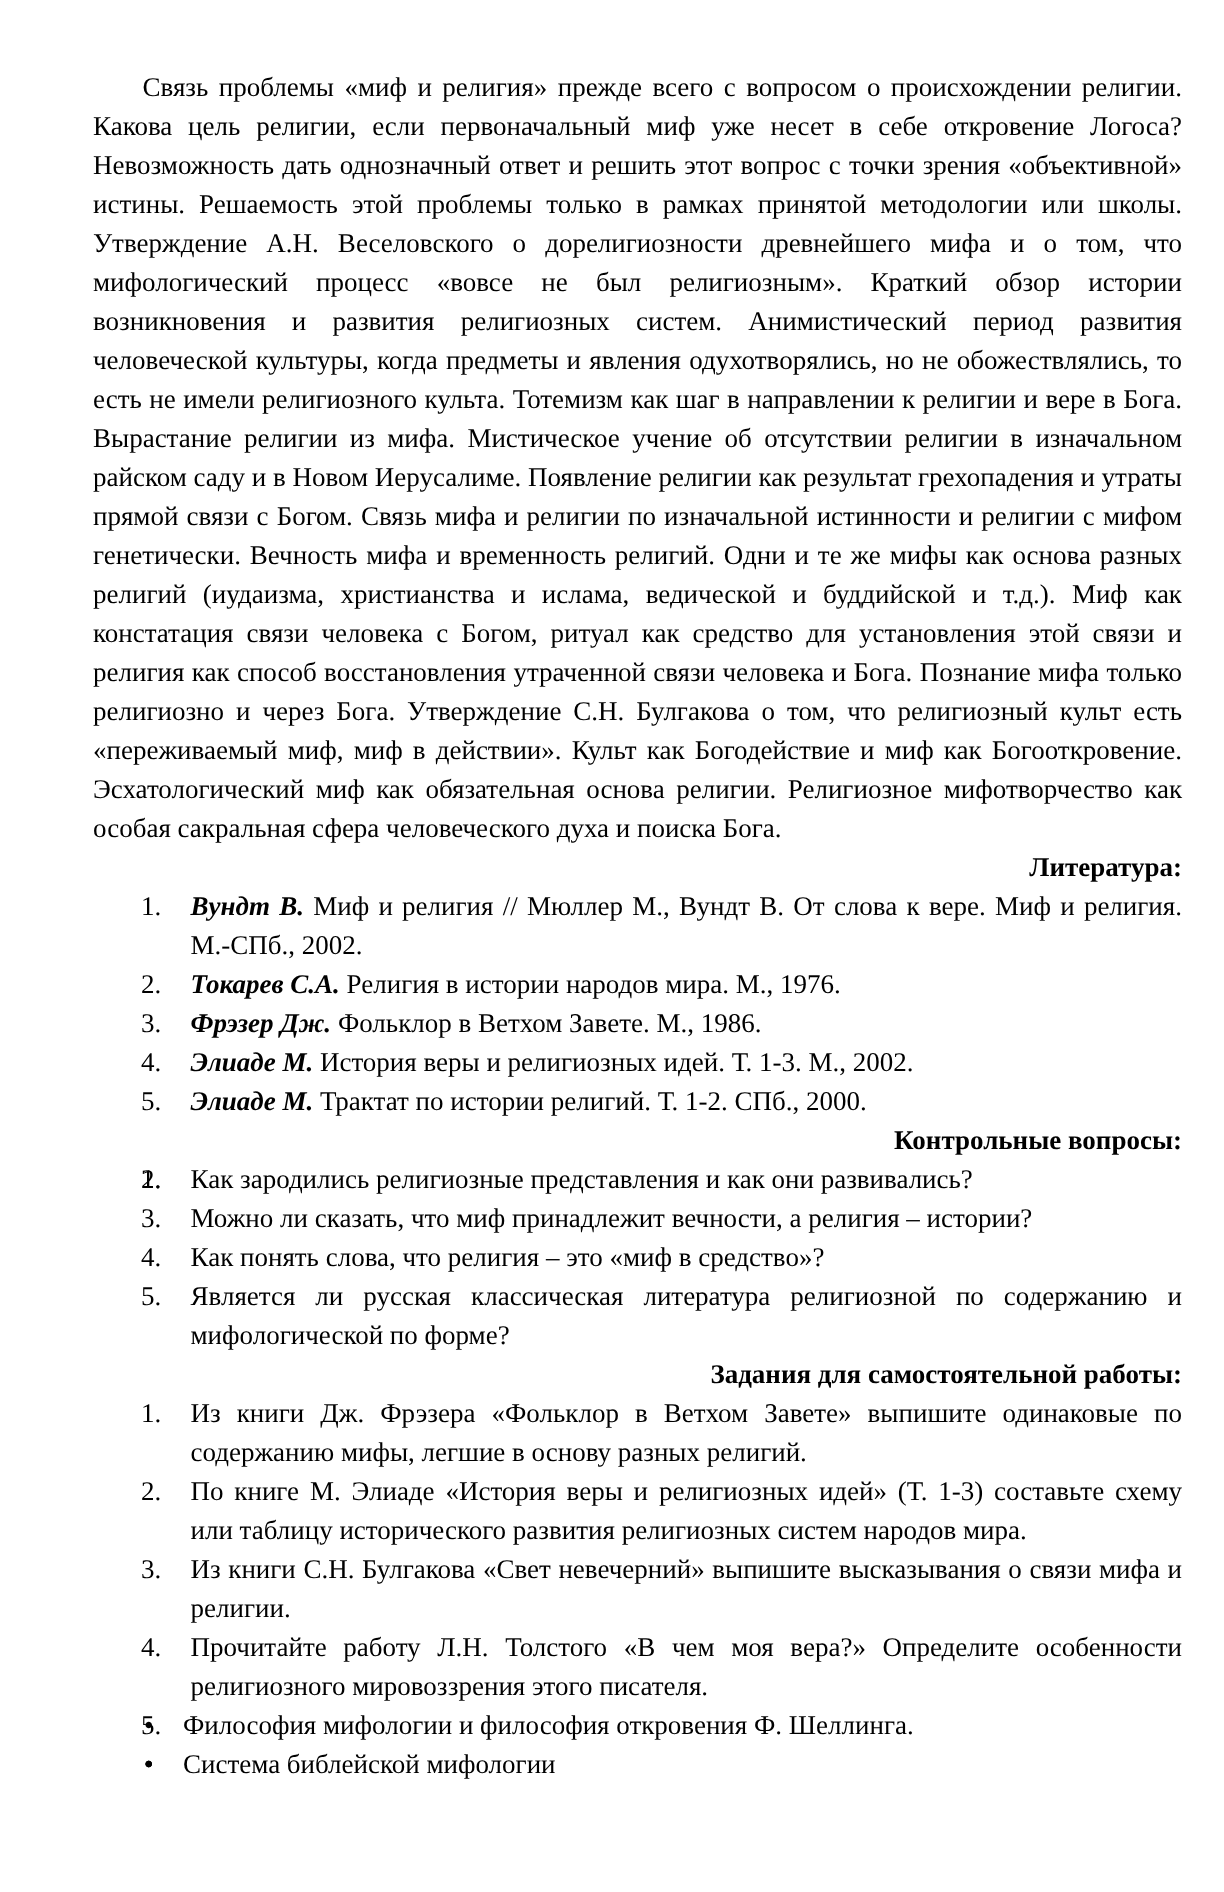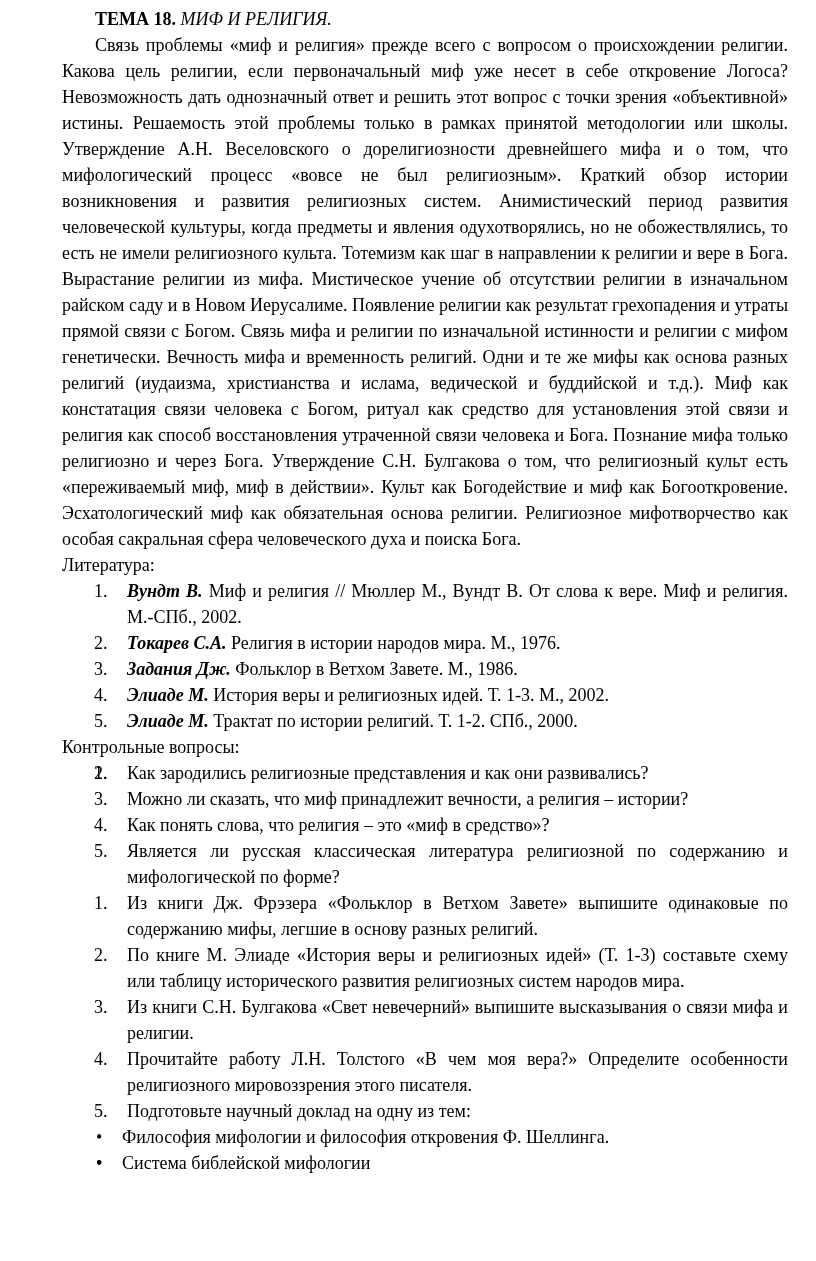--- a/index.html
+++ b/index.html
@@ -10,49 +10,46 @@
     padding: 6px 28px 10px 62px;
     font-family: "Liberation Serif", serif;
     font-size: 18px;
     line-height: 26px;
     color: #000000;
     background: #ffffff;
   }
   .title-line { text-indent: 33px; text-align: justify; }
   .title-num { font-weight: bold; }
   .title-name { font-style: italic; }
-  .abstract { text-align: justify; text-indent: 33px; }
-  .heading { text-align: left; font-weight: normal; }
+  .abstract { text-align: justify; text-indent: 33px; margin-top: 39px; }
+  .heading { text-align: right; font-weight: bold; }
   .li { position: relative; margin-left: 65px; text-align: justify; }
   .li .num { position: absolute; left: -33px; top: 0; }
   .bli { position: relative; margin-left: 60px; text-align: justify; }
   .bli .marker { position: absolute; left: -26px; top: 0; }
   .author { font-style: italic; font-weight: bold; }
 </style>
 </head>
 <body>
 
 <div class="page">
 
-  <div class="title-line">
-    <span class="title-num">ТЕМА 18.</span><span class="title-name"> МИФ И РЕЛИГИЯ.</span>
-  </div>
 
   <div class="abstract">Связь проблемы «миф и религия» прежде всего с вопросом о происхождении религии. Какова цель религии, если первоначальный миф уже несет в себе откровение Логоса? Невозможность дать однозначный ответ и решить этот вопрос с точки зрения «объективной» истины. Решаемость этой проблемы только в рамках принятой методологии или школы. Утверждение А.Н. Веселовского о дорелигиозности древнейшего мифа и о том, что мифологический процесс «вовсе не был религиозным». Краткий обзор истории возникновения и развития религиозных систем. Анимистический период развития человеческой культуры, когда предметы и явления одухотворялись, но не обожествлялись, то есть не имели религиозного культа. Тотемизм как шаг в направлении к религии и вере в Бога. Вырастание религии из мифа. Мистическое учение об отсутствии религии в изначальном райском саду и в Новом Иерусалиме. Появление религии как результат грехопадения и утраты прямой связи с Богом. Связь мифа и религии по изначальной истинности и религии с мифом генетически. Вечность мифа и временность религий. Одни и те же мифы как основа разных религий (иудаизма, христианства и ислама, ведической и буддийской и т.д.). Миф как констатация связи человека с Богом, ритуал как средство для установления этой связи и религия как способ восстановления утраченной связи человека и Бога. Познание мифа только религиозно и через Бога. Утверждение С.Н. Булгакова о том, что религиозный культ есть «переживаемый миф, миф в действии». Культ как Богодействие и миф как Богооткровение. Эсхатологический миф как обязательная основа религии. Религиозное мифотворчество как особая сакральная сфера человеческого духа и поиска Бога.</div>
 
   <div class="heading">Литература:</div>
 
   <div class="li">
     <span class="num">1.</span><span class="author">Вундт В.</span><span> Миф и религия // Мюллер М., Вундт В. От слова к вере. Миф и религия. М.-СПб., 2002.</span>
   </div>
   <div class="li">
     <span class="num">2.</span><span class="author">Токарев С.А.</span><span> Религия в истории народов мира. М., 1976.</span>
   </div>
   <div class="li">
-    <span class="num">3.</span><span class="author">Задания Дж.</span><span> Фольклор в Ветхом Завете. М., 1986.</span>
+    <span class="num">3.</span><span class="author">Фрэзер Дж.</span><span> Фольклор в Ветхом Завете. М., 1986.</span>
   </div>
   <div class="li">
     <span class="num">4.</span><span class="author">Элиаде М.</span><span> История веры и религиозных идей. Т. 1-3. М., 2002.</span>
   </div>
   <div class="li">
     <span class="num">5.</span><span class="author">Элиаде М.</span><span> Трактат по истории религий. Т. 1-2. СПб., 2000.</span>
   </div>
 
   <div class="heading">Контрольные вопросы:</div>
 
@@ -65,35 +62,36 @@
   <div class="li">
     <span class="num">3.</span><span>Можно ли сказать, что миф принадлежит вечности, а религия – истории?</span>
   </div>
   <div class="li">
     <span class="num">4.</span><span>Как понять слова, что религия – это «миф в средство»?</span>
   </div>
   <div class="li">
     <span class="num">5.</span><span>Является ли русская классическая литература религиозной по содержанию и мифологической по форме?</span>
   </div>
 
+  <div class="heading">Задания для самостоятельной работы:</div>
 
   <div class="li">
     <span class="num">1.</span><span>Из книги Дж. Фрэзера «Фольклор в Ветхом Завете» выпишите одинаковые по содержанию мифы, легшие в основу разных религий.</span>
   </div>
   <div class="li">
     <span class="num">2.</span><span>По книге М. Элиаде «История веры и религиозных идей» (Т. 1-3) составьте схему или таблицу исторического развития религиозных систем народов мира.</span>
   </div>
   <div class="li">
     <span class="num">3.</span><span>Из книги С.Н. Булгакова «Свет невечерний» выпишите высказывания о связи мифа и религии.</span>
   </div>
   <div class="li">
     <span class="num">4.</span><span>Прочитайте работу Л.Н. Толстого «В чем моя вера?» Определите особенности религиозного мировоззрения этого писателя.</span>
   </div>
   <div class="li">
-    <span class="num">5.</span><span>Подготовьте научный доклад на одну из тем:</span>
+    <span class="num">5.</span>
   </div>
 
   <div class="bli">
     <span class="marker">•</span><span>Философия мифологии и философия откровения Ф. Шеллинга.</span>
   </div>
   <div class="bli">
     <span class="marker">•</span>
   </div>
   <div class="bli">
     <span class="marker">•</span>

